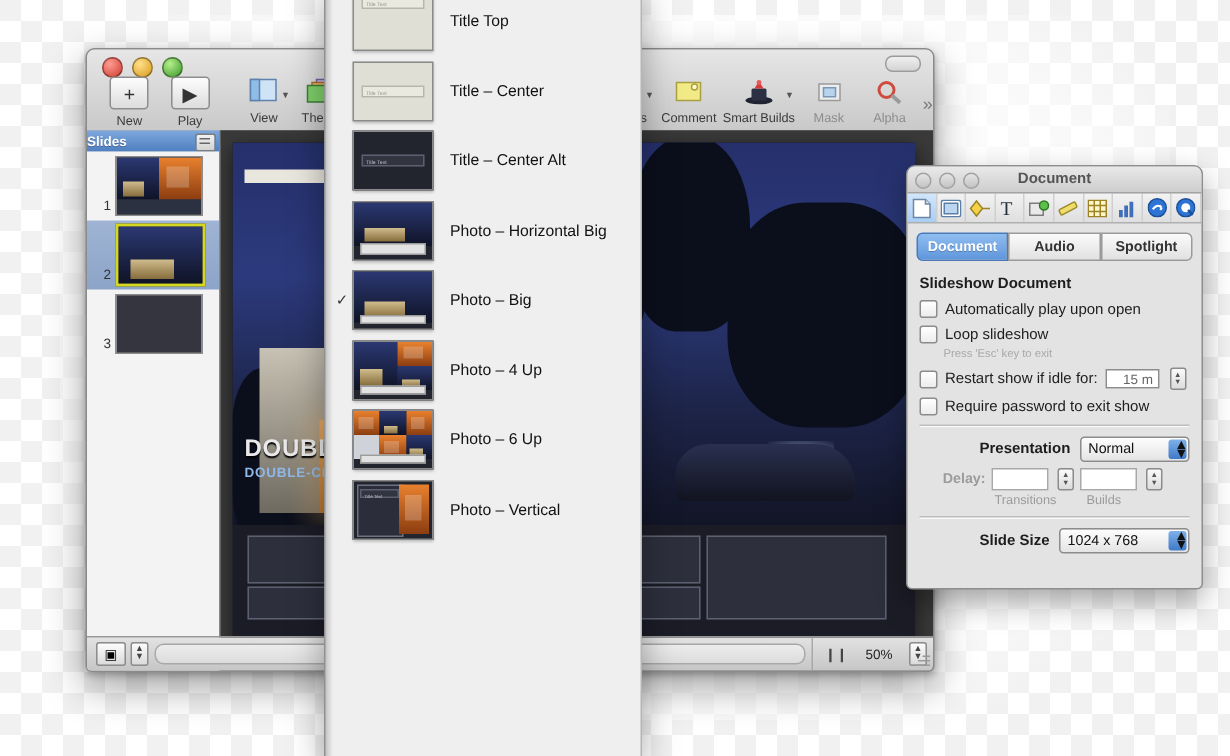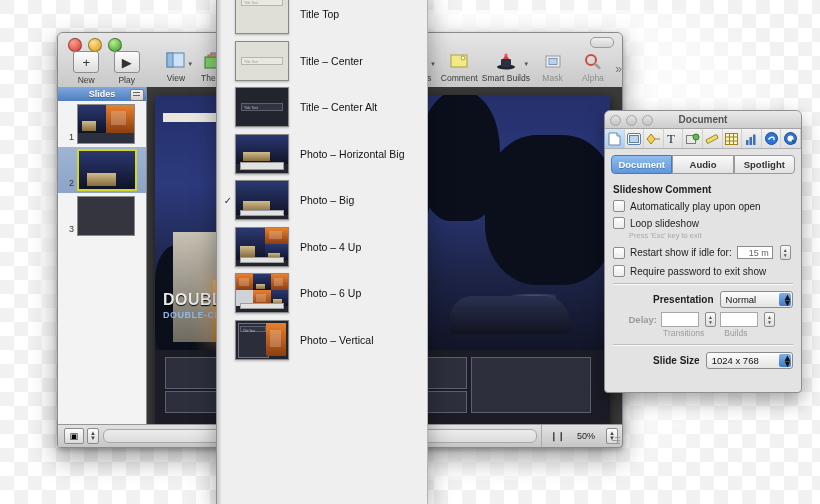--- a/index.html
+++ b/index.html
@@ -53,21 +53,21 @@
   .pill{
     position:absolute;right:8px;top:4px;width:22px;height:9px;border-radius:5px;
     border:1px solid #9b9b9b;background:linear-gradient(#efefef,#d4d4d4);
   }
 
   
   .kn-body{position:absolute;left:0;top:54px;right:0;bottom:0;background:#3a3a3a;}
   .slides-col{position:absolute;left:0;top:0;width:88px;bottom:0;background:#f0f0f0;border-right:1px solid #888;}
   .slides-hdr{
     height:14px;background:linear-gradient(#7ea8dd,#4f7fc0);
-    color:#fff;font-size:9px;font-weight:bold;text-align:center;line-height:14px;
+    color:#fff;font-size:9px;font-weight:bold;text-align:left;line-height:14px;
     border-bottom:1px solid #3d679f;text-shadow:0 1px 0 rgba(0,0,0,.3);position:relative;
   }
   .hdr-grip{position:absolute;right:2px;top:2px;width:12px;height:10px;background:linear-gradient(#f2f2f2,#d2d2d2);border:1px solid #7d7d7d;border-radius:2px;}
   .hdr-grip:before{content:"";position:absolute;left:2px;top:2px;width:7px;height:1px;background:#666;box-shadow:0 3px 0 #666;}
   .slide-list{position:absolute;left:0;top:14px;right:0;bottom:0;background:#f3f3f3;}
   .slide-row{display:flex;align-items:center;height:40px;padding:3px 2px 3px 0;}
   .slide-row.sel{background:linear-gradient(#9fb4d4,#8ca4c8);}
   .slide-num{width:16px;text-align:right;font-size:9px;color:#333;padding-right:3px;align-self:flex-end;padding-bottom:2px;}
   .slide-thumb{width:56px;height:38px;border:1px solid #8b8b8b;background:#2b2b33;position:relative;overflow:hidden;}
   .slide-row.sel .slide-thumb{border:2px solid #d5d720;}
@@ -457,21 +457,21 @@
     </div>
   </div>
 
   <div class="insp-tabs">
     <div class="itab on">Document</div>
     <div class="itab">Audio</div>
     <div class="itab">Spotlight</div>
   </div>
 
   <div class="insp-body">
-    <div class="sec-hdr">Slideshow Comment</div>
+    <div class="sec-hdr">Slideshow Document</div>
 
     <div class="ckrow">
       <div class="ckbox"></div>
       <div class="cklbl">Automatically play upon open</div>
     </div>
 
     <div class="ckrow">
       <div class="ckbox"></div>
       <div class="cklbl">Loop slideshow</div>
     </div>

